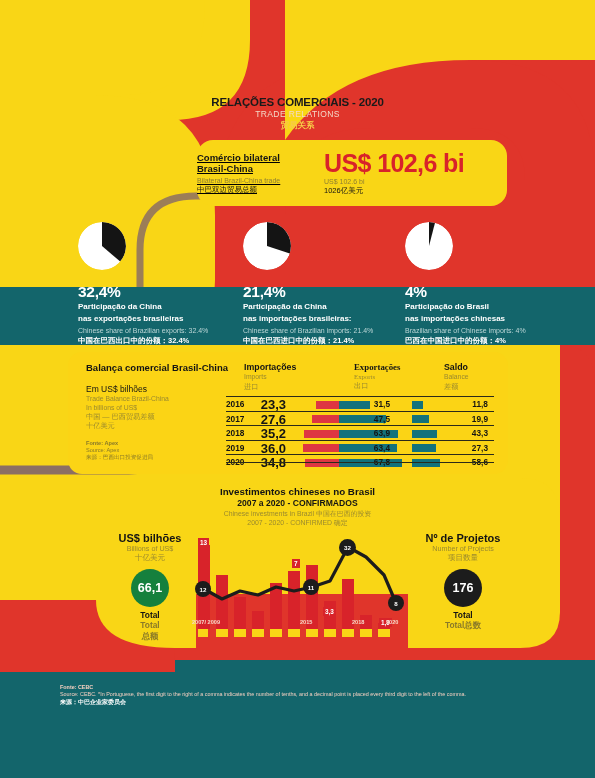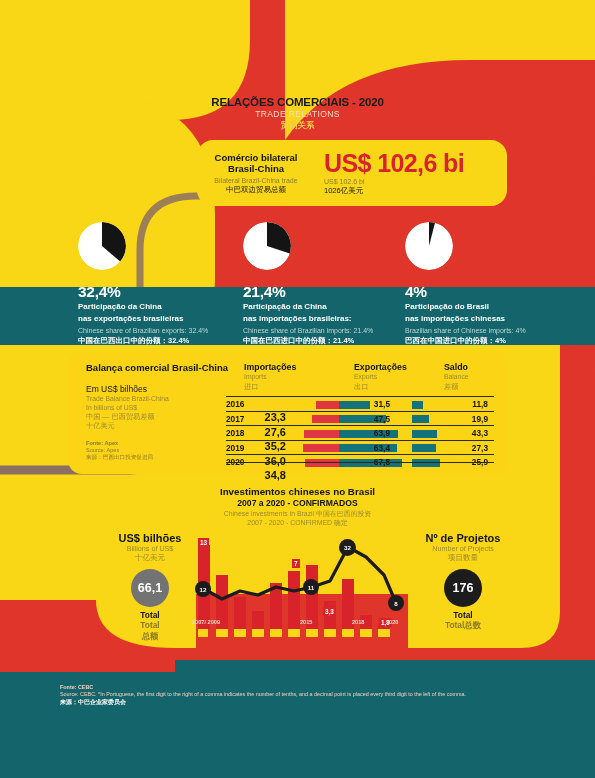--- a/index.html
+++ b/index.html
@@ -18,21 +18,21 @@
   .hdr .t1{font-size:11.5px;font-weight:bold;color:#1a1a1a;letter-spacing:-0.15px;}
   .hdr .t2{font-size:8.5px;color:#f3d9c7;letter-spacing:0.4px;margin-top:1px;}
   .hdr .t3{font-size:8.5px;color:#f7c948;font-weight:bold;margin-top:1px;}
 
   
   .pill{
     position:absolute;left:197px;top:140px;width:310px;height:66px;
     background:#f9d616;border-radius:16px;z-index:6;
     display:flex;align-items:center;
   }
-  .pill .lft{width:118px;text-align:center;padding-right:9px;}
+  .pill .lft{width:118px;text-align:left;padding-right:9px;text-decoration:underline;}
   .pill .l1{font-size:9.5px;font-weight:bold;color:#141414;line-height:11px;}
   .pill .l2{font-size:7px;color:#8e7f33;line-height:9px;margin-top:2px;}
   .pill .l3{font-size:7.5px;color:#141414;line-height:9px;}
   .pill .rgt{flex:1;}
   .pill .big{font-size:25px;font-weight:bold;color:#d8232a;line-height:25px;letter-spacing:-0.6px;}
   .pill .r2{font-size:7px;color:#8e7f33;line-height:9px;margin-top:1px;}
   .pill .r3{font-size:7.5px;color:#141414;line-height:9px;}
   .pierow{position:absolute;left:0;top:222px;width:595px;height:130px;z-index:5;}
   .piecol{position:absolute;width:175px;}
   .piecol.c1{left:78px;}
@@ -57,26 +57,26 @@
   .tb-left .src{position:absolute;top:78px;left:0;}
   .tb-left .s1{font-size:5.6px;font-weight:bold;color:#8a7a28;line-height:7px;}
   .tb-left .s2{font-size:5.6px;color:#8a7a28;line-height:7px;}
 
   .colhdrs{position:absolute;left:176px;top:10px;width:250px;height:36px;}
   .colhdr{position:absolute;}
   .colhdr .ch1{font-size:8.8px;font-weight:bold;color:#141414;line-height:11px;}
   .colhdr .ch2{font-size:6.8px;color:#9b8a2e;line-height:8.5px;}
   .colhdr .ch3{font-size:7.2px;color:#9b8a2e;line-height:9px;}
   .ch-imp{left:0px;}
-  .ch-exp{left:110px;}
+  .ch-exp{left:110px;font-family:Liberation Serif, serif;}
   .ch-sal{left:200px;}
 
   .tbrow{position:absolute;left:158px;width:268px;height:14.5px;border-top:1px solid #2a2a1a;}
   .tbrow .yr{position:absolute;left:0;top:2px;font-size:8.3px;font-weight:bold;color:#141414;}
-  .tbrow .imp{position:absolute;left:30px;top:14px;width:30px;text-align:right;font-size:11px;font-weight:bold;color:#141414;}
+  .tbrow .imp{position:absolute;left:30px;top:0;width:30px;text-align:right;font-size:13px;font-weight:bold;color:#141414;}
   .tbrow .exp{position:absolute;left:126px;top:2px;width:38px;text-align:right;font-size:8.3px;font-weight:bold;color:#141414;}
   .tbrow .sal{position:absolute;left:222px;top:2px;width:40px;text-align:right;font-size:8.3px;font-weight:bold;color:#141414;}
   .barwrap{position:absolute;left:66px;top:3.5px;height:8px;}
   .bar-i{position:absolute;top:0;height:8px;background:#de3642;}
   .bar-e{position:absolute;top:0;height:8px;background:#13727b;}
   .bar-s{position:absolute;left:186px;top:3.5px;height:8px;background:#13727b;}
   .tbfoot{position:absolute;left:158px;top:110px;width:268px;border-top:1px solid #2a2a1a;}
 
   
   .invhdr{position:absolute;left:0;top:486px;width:595px;text-align:center;z-index:7;}
@@ -86,21 +86,21 @@
   .invhdr .i4{font-size:6.9px;color:#9b8a2e;line-height:9px;}
 
   .invleft{position:absolute;left:96px;top:533px;width:108px;text-align:center;z-index:8;}
   .invright{position:absolute;left:404px;top:533px;width:118px;text-align:center;z-index:8;}
   .ivl1{font-size:11px;font-weight:bold;color:#141414;line-height:11px;}
   .ivl2{font-size:7.2px;color:#9b8a2e;line-height:9px;}
   .ivl3{font-size:7.6px;color:#9b8a2e;line-height:9.5px;}
   .circ{width:38px;height:38px;border-radius:50%;margin:6px auto 3px auto;
         display:flex;align-items:center;justify-content:center;
         font-size:12.5px;font-weight:bold;color:#ffffff;}
-  .circ.red{background:#737373;}
+  .circ.red{background:#15803d;}
   .circ.blk{background:#1c1c1c;}
   .tot{font-size:8.4px;color:#141414;line-height:10.5px;font-weight:bold;}
   .tot.dim{color:#8a7a28;}
 
   
   .chart{position:absolute;left:196px;top:535px;width:212px;height:118px;z-index:7;}
   .chartsvg{position:absolute;left:0;top:0;}
   .xlab{position:absolute;font-size:5.6px;color:#f7d8c8;font-weight:bold;}
   .pt{position:absolute;background:#1c1c1c;border-radius:50%;
       display:flex;align-items:center;justify-content:center;
@@ -306,21 +306,21 @@
 
     <div class="tbrow" style="top:102px;">
       <div class="yr">2020</div>
       <div class="imp">34,8</div>
       <div class="barwrap">
         <div class="bar-i" style="left:13px;width:34px;"></div>
         <div class="bar-e" style="left:47px;width:63px;"></div>
       </div>
       <div class="exp">67,8</div>
       <div class="bar-s" style="width:28px;"></div>
-      <div class="sal">25,9</div>
+      <div class="sal">58,6</div>
     </div>
 
     <div class="tbfoot"></div>
   </div>
 
   <div class="invhdr">
     <div class="i1">Investimentos chineses no Brasil</div>
     <div class="i2">2007 a 2020 - CONFIRMADOS</div>
     <div class="i3">Chinese investments in Brazil 中国在巴西的投资</div>
     <div class="i4">2007 - 2020 - CONFIRMED 确定</div>

